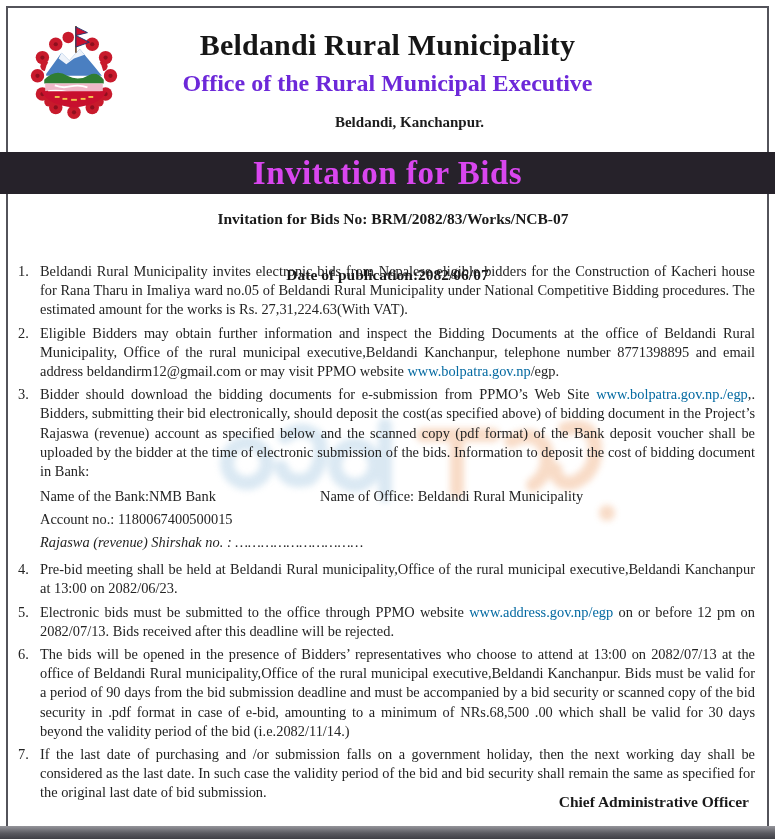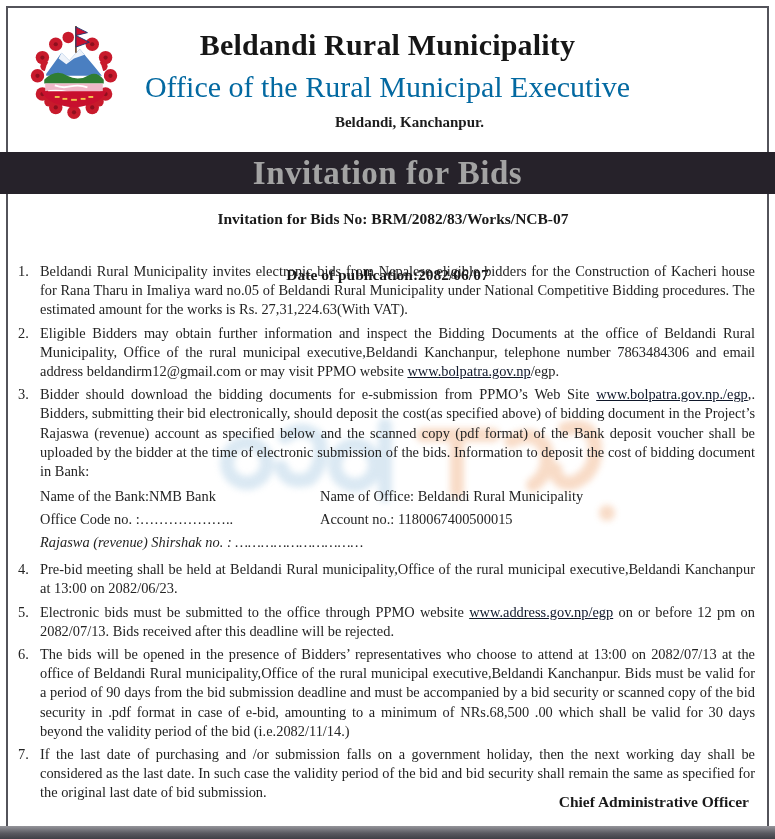--- a/index.html
+++ b/index.html
@@ -19,36 +19,36 @@
     position: absolute; left: 26px; top: 24px;
     width: 96px; height: 96px;
   }
   .title-1 {
     position: absolute; left: 0; right: 0; top: 28px;
     text-align: center; font-weight: bold; font-size: 30px; color: #161616;
     letter-spacing: 0.2px;
   }
   .title-2 {
     position: absolute; left: 0; right: 0; top: 70px;
-    text-align: center; font-weight: normal; font-size: 30px; color: #0369a1;
+    text-align: center; font-weight: bold; font-size: 24px; color: #6d28d9;
   }
   .title-loc {
     position: absolute; left: 0; right: 0; top: 114px;
     text-align: center; font-weight: bold; font-size: 15px; color: #1c1c1c; padding-left: 44px;
   }
 
   
   .banner {
     position: absolute; left: 0; right: 0; top: 152px; height: 42px;
     background: #26222a;
     display: flex; align-items: center; justify-content: center;
     z-index: 3;
   }
   .banner span {
-    color: #a3a3a3; font-weight: bold; font-size: 33px; letter-spacing: 0.5px;
+    color: #d946ef; font-weight: bold; font-size: 33px; letter-spacing: 0.5px;
   }
 
   
   .meta-no {
     position: absolute; left: 11px; right: 0; top: 210px;
     text-align: center; font-weight: bold; font-size: 15.5px; color: #1a1a1a;
   }
   .meta-date {
     position: absolute; left: 0; right: 0; top: 238px;
     text-align: center; font-weight: bold; font-size: 15.5px; color: #1a1a1a; margin-top: 28px;
@@ -56,21 +56,21 @@
 
   
   .content {
     position: absolute; left: 18px; right: 20px; top: 262px;
     font-size: 14.4px; line-height: 19.2px; color: #232323;
     z-index: 1;
   }
   .item { display: flex; margin-bottom: 4px; }
   .item .num { flex: 0 0 22px; font-size: 14.4px; }
   .item p { flex: 1; text-align: justify; }
-  .doc-link { color: #0f172a; text-decoration: underline; cursor: pointer; }
+  .doc-link { color: #0369a1; cursor: pointer; }
 
   .bank-block {
     margin: 3px 0 6px 22px;
     line-height: 21px;
   }
   .bank-row { display: grid; grid-template-columns: 280px 1fr; }
   .bank-row .cell { padding: 1px 0; }
   .bank-row.single { grid-template-columns: 1fr; font-style: italic; }
 
   
@@ -190,35 +190,34 @@
 
   <div class="content">
 
     <div class="item">
       <span class="num">1.</span>
       <p>Beldandi Rural Municipality  invites electronic bids from Nepalese eligible bidders for the Construction of Kacheri house for Rana Tharu in Imaliya ward no.05 of Beldandi Rural Municipality under National Competitive Bidding procedures. The estimated amount for the works is Rs. 27,31,224.63(With VAT).</p>
     </div>
 
     <div class="item">
       <span class="num">2.</span>
-      <p><span>Eligible Bidders may obtain further information and inspect the Bidding Documents at the office of Beldandi Rural Municipality, Office of the rural municipal executive,Beldandi Kanchanpur, telephone number 7863484306 and email address beldandirm12@gmail.com or may visit PPMO website </span><a class="doc-link">www.bolpatra.gov.np</a><span>/egp.</span></p>
+      <p><span>Eligible Bidders may obtain further information and inspect the Bidding Documents at the office of Beldandi Rural Municipality, Office of the rural municipal executive,Beldandi Kanchanpur, telephone number 8771398895 and email address beldandirm12@gmail.com or may visit PPMO website </span><a class="doc-link">www.bolpatra.gov.np</a><span>/egp.</span></p>
     </div>
 
     <div class="item">
       <span class="num">3.</span>
       <p><span>Bidder should download the bidding documents for e-submission from PPMO’s Web Site  </span><a class="doc-link">www.bolpatra.gov.np./egp</a><span>,. Bidders, submitting their bid electronically, should deposit the cost(as specified above) of bidding document in the Project’s Rajaswa (revenue) account as specified below and the scanned copy (pdf format) of the Bank deposit voucher shall be uploaded by the bidder at the time of electronic submission of the bids. Information to deposit the cost of bidding document in Bank:</span></p>
     </div>
 
     <div class="bank-block">
       <div class="bank-row">
         <div class="cell">Name of the Bank:NMB Bank</div>
         <div class="cell">Name of Office: Beldandi Rural Municipality</div>
       </div>
       <div class="bank-row">
-        <div class="cell">Office Code no. :………………..</div>
         <div class="cell">Account no.: 1180067400500015</div>
       </div>
       <div class="bank-row single">
         <div class="cell">Rajaswa (revenue) Shirshak no. : …………………………</div>
       </div>
     </div>
 
     <div class="item">
       <span class="num">4.</span>
       <p>Pre-bid meeting shall be held at Beldandi Rural municipality,Office of the rural municipal executive,Beldandi Kanchanpur at 13:00 on 2082/06/23.</p>

